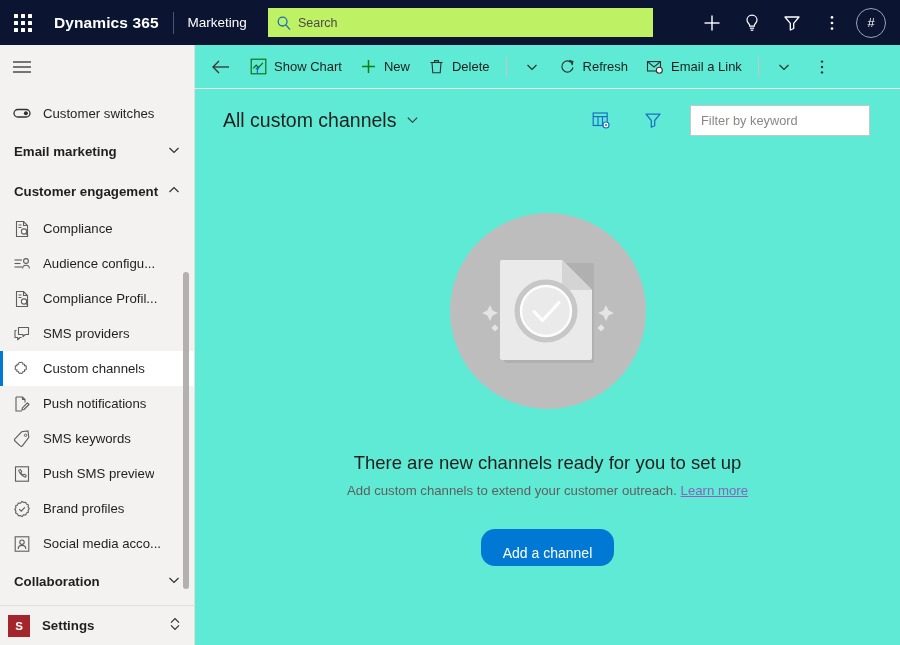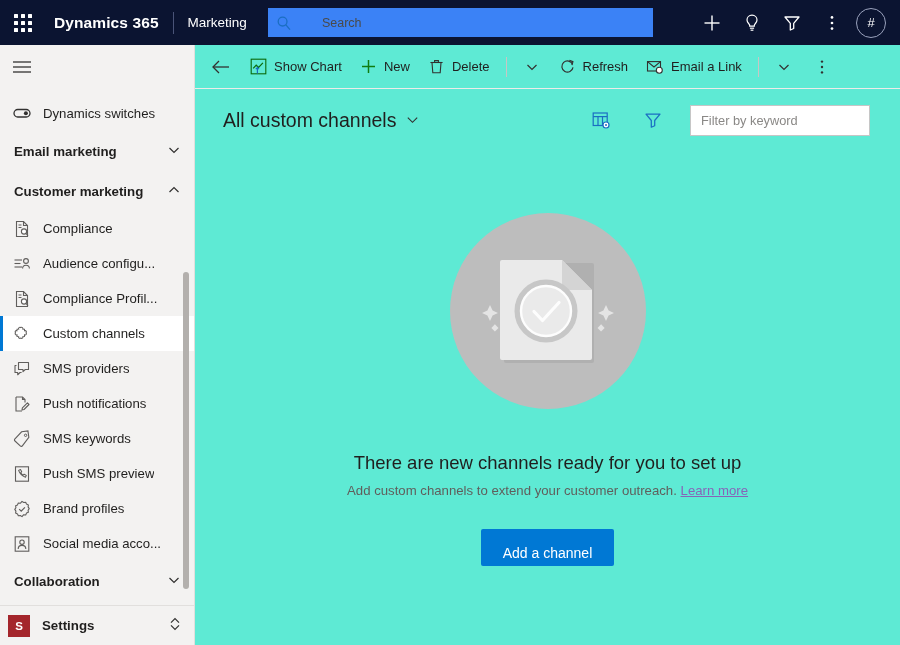--- a/index.html
+++ b/index.html
@@ -38,25 +38,24 @@
     margin-left: 16px; white-space: nowrap; letter-spacing: 0.1px;
   }
   .vdivider {
     width: 1px; height: 22px; background: #4a5478;
     margin: 0 14px;
   }
   .appname { font-size: 13.5px; color: #ffffff; white-space: nowrap; font-weight: normal; }
   .searchbox {
     margin-left: 21px;
     width: 385px; height: 29px;
-    background: #3b82f6;
+    background: #bef264;
     display: flex; align-items: center;
     padding: 0 8px;
     flex: 0 0 auto;
-    gap: 24px;
   }
   .searchbox .mag { width: 16px; height: 16px; flex: 0 0 auto; margin-right: 6px; }
   .searchbox input {
     border: 0; background: transparent; outline: none;
     font-family: "Liberation Sans", sans-serif;
     font-size: 12.5px; color: #333; width: 100%;
   }
   .searchbox input::placeholder { color: #4a4a4a; }
   .topicons { margin-left: auto; display: flex; align-items: center; gap: 0px; }
   .ticon {
@@ -195,21 +194,21 @@
     margin-top: 43px; font-size: 18.5px; color: #201f1e;
     text-align: center;
   }
   .emptysub {
     margin-top: 9px; font-size: 13.2px; color: #605e5c; text-align: center;
   }
   .emptysub a { color: #8764b8; text-decoration: underline; cursor: pointer; }
   .primarybtn {
     margin-top: 31px;
     background: #0078d4; color: #ffffff;
-    border: 0; border-radius: 2px;
+    border: 0; border-radius: 14px;
     height: 37px; padding: 16px 22px;
     font-family: "Liberation Sans", sans-serif;
     font-size: 14px; cursor: pointer;
   }
 </style>
 </head>
 <body>
 
 <div class="app">
 
@@ -282,34 +281,34 @@
 
       <div class="navscroll">
 
         <div class="navitem" style="height:36px;">
           <span class="ico">
             <svg width="20" height="20" viewBox="0 0 20 20">
               <rect x="2" y="6.5" width="16" height="7.5" rx="3.75" fill="none" stroke="#323130" stroke-width="1.3"></rect>
               <circle cx="13.9" cy="10.25" r="2" fill="#323130"></circle>
             </svg>
           </span>
-          <span class="lbl">Dynamics switches</span>
+          <span class="lbl">Customer switches</span>
         </div>
 
         <div class="navgroup">
           <span class="gtext">Email marketing</span>
           <span class="chev">
             <svg width="16" height="16" viewBox="0 0 16 16">
                 <path d="M3.5 6l4.5 4.5L12.5 6" fill="none" stroke="#323130" stroke-width="1.2"></path>
               </svg>
           </span>
         </div>
 
         <div class="navgroup">
-          <span class="gtext">Customer marketing</span>
+          <span class="gtext">Customer engagement</span>
           <span class="chev">
             <svg width="16" height="16" viewBox="0 0 16 16">
                 <path d="M3.5 10L8 5.5 12.5 10" fill="none" stroke="#323130" stroke-width="1.2"></path>
               </svg>
           </span>
         </div>
 
         <div class="navitem">
           <span class="ico">
             <svg width="18" height="18" viewBox="0 0 18 18">
@@ -344,37 +343,37 @@
               <path d="M10.5 1.5v4h4" fill="none" stroke="#605e5c" stroke-width="1.1"></path>
               <line x1="5.5" y1="5" x2="8.5" y2="5" stroke="#605e5c" stroke-width="1"></line>
               <line x1="5.5" y1="7.5" x2="8.5" y2="7.5" stroke="#605e5c" stroke-width="1"></line>
               <circle cx="11" cy="11.5" r="2.6" fill="#fff" stroke="#605e5c" stroke-width="1.1"></circle>
               <line x1="12.9" y1="13.4" x2="15" y2="15.6" stroke="#605e5c" stroke-width="1.2"></line>
             </svg>
           </span>
           <span class="lbl">Compliance Profil...</span>
         </div>
 
-        <div class="navitem selected">
-          <span class="ico">
-            <svg width="18" height="18" viewBox="0 0 18 18">
-              <path d="M6.7 2.4c1.5-.9 3.2.4 2.6 1.8l1.9.2.3 1.9c1.5-.6 2.8 1.1 1.8 2.5 1 1.4-.3 3.1-1.8 2.5l-.3 1.9-1.9.2c.6 1.5-1.1 2.8-2.6 1.8-1.4 1-3.1-.3-2.5-1.8l-1.9-.2-.2-1.9c-1.5.6-2.8-1.1-1.8-2.5-1-1.4.3-3.1 1.8-2.5l.2-1.9 1.9-.2c-.6-1.4 1.1-2.7 2.5-1.8z" transform="translate(2.2,0.6) scale(0.82)" fill="none" stroke="#605e5c" stroke-width="1.3"></path>
-            </svg>
-          </span>
-          <span class="lbl">Custom channels</span>
-        </div>
-
         <div class="navitem">
           <span class="ico">
             <svg width="18" height="18" viewBox="0 0 18 18">
               <path d="M5.5 2.5h10v7h-3.2l-2.3 2.2V9.5H5.5z" fill="none" stroke="#605e5c" stroke-width="1.1" stroke-linejoin="round"></path>
               <path d="M3.5 5.5h-1.5v7h2.7v2.3L7 12.5h1.6" fill="none" stroke="#605e5c" stroke-width="1.1" stroke-linejoin="round"></path>
             </svg>
           </span>
           <span class="lbl">SMS providers</span>
+        </div>
+
+        <div class="navitem selected">
+          <span class="ico">
+            <svg width="18" height="18" viewBox="0 0 18 18">
+              <path d="M6.7 2.4c1.5-.9 3.2.4 2.6 1.8l1.9.2.3 1.9c1.5-.6 2.8 1.1 1.8 2.5 1 1.4-.3 3.1-1.8 2.5l-.3 1.9-1.9.2c.6 1.5-1.1 2.8-2.6 1.8-1.4 1-3.1-.3-2.5-1.8l-1.9-.2-.2-1.9c-1.5.6-2.8-1.1-1.8-2.5-1-1.4.3-3.1 1.8-2.5l.2-1.9 1.9-.2c-.6-1.4 1.1-2.7 2.5-1.8z" transform="translate(2.2,0.6) scale(0.82)" fill="none" stroke="#605e5c" stroke-width="1.3"></path>
+            </svg>
+          </span>
+          <span class="lbl">Custom channels</span>
         </div>
 
         <div class="navitem">
           <span class="ico">
             <svg width="18" height="18" viewBox="0 0 18 18">
               <path d="M3 2h6.5l2.5 2.5v3" fill="none" stroke="#605e5c" stroke-width="1.1"></path>
               <path d="M3 2v14h6" fill="none" stroke="#605e5c" stroke-width="1.1"></path>
               <path d="M9.5 2v2.5H12" fill="none" stroke="#605e5c" stroke-width="1.1"></path>
               <path d="M16 8.4l-5 5-.4 2 2-.4 5-5z" transform="translate(-1.6,-0.5)" fill="none" stroke="#605e5c" stroke-width="1.1" stroke-linejoin="round"></path>
             </svg>

